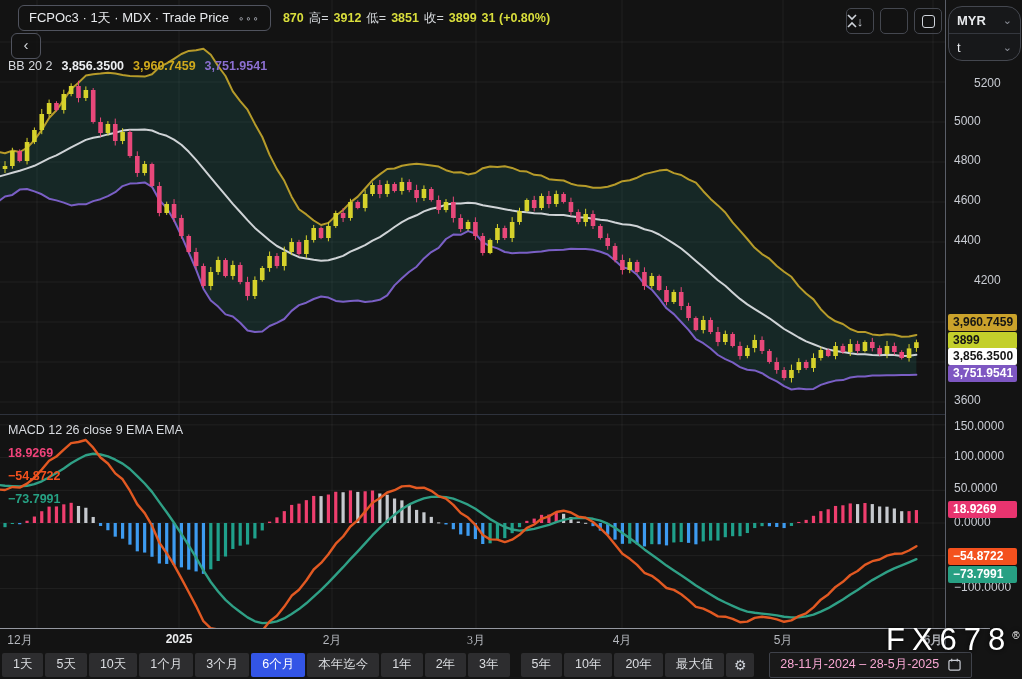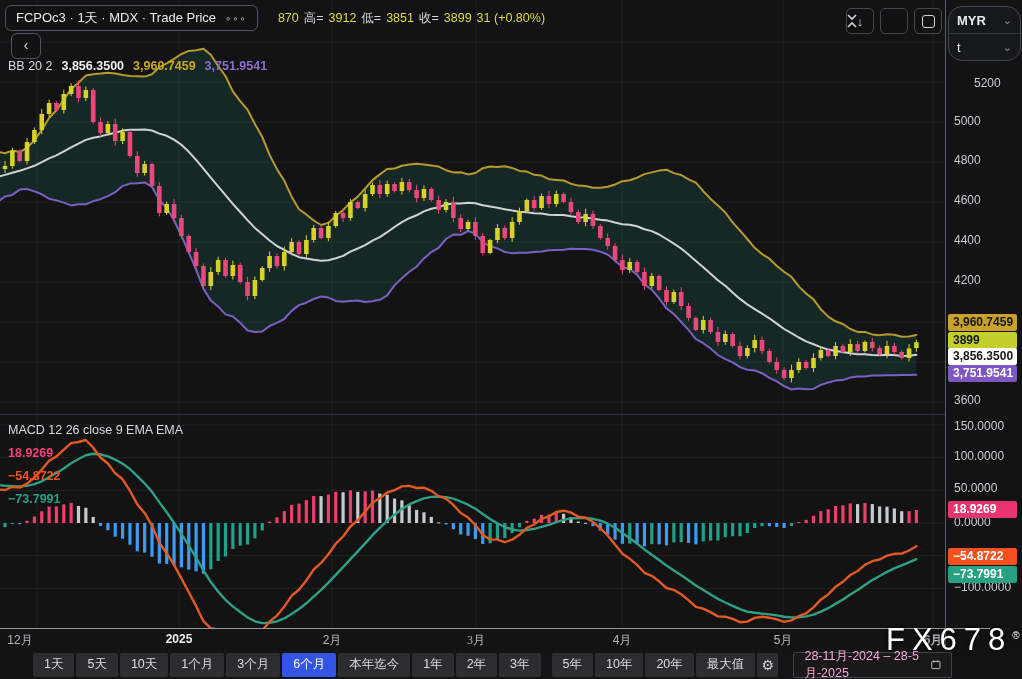--- a/index.html
+++ b/index.html
@@ -4,28 +4,28 @@
 <style>
   html,body{margin:0;padding:0;background:#000;}
   .app{position:relative;width:1022px;height:679px;overflow:hidden;background:#131313;
        font-family:"Liberation Sans",sans-serif;color:#d5d8dc;-webkit-font-smoothing:antialiased;}
   .chart-area{position:absolute;left:0;top:0;width:945px;height:628px;}
   .chart-area svg{position:absolute;left:0;display:block;}
   #main-svg{top:0;}
   #macd-svg{top:415px;}
   .pane-divider{position:absolute;left:0;top:414px;width:945px;height:1px;background:#2e323c;}
   
-  .legend-row1{position:absolute;left:5px;top:5px;display:flex;align-items:center;gap:20px;z-index:20;}
+  .legend-row1{position:absolute;left:18px;top:5px;display:flex;align-items:center;gap:12px;z-index:20;}
   .symbol-box{display:inline-flex;align-items:center;gap:9px;height:24px;padding:0 10px;
               border:1px solid #50535e;border-radius:6px;background:rgba(19,19,19,.85);
               font-size:13px;color:#e8eaed;cursor:pointer;white-space:nowrap;}
   .symbol-box .dots{font-size:10px;color:#b2b5be;letter-spacing:1px;}
   .ohlc{display:flex;align-items:center;gap:5px;font-size:12.5px;white-space:nowrap;}
   .ohlc .lab{color:#d5d8dc;}
-  .ohlc .val{color:#d9de3c;font-weight:400;}
+  .ohlc .val{color:#d9de3c;font-weight:700;}
   .back-btn{position:absolute;left:11px;top:33px;width:28px;height:24px;z-index:20;
             border:1px solid #50535e;border-radius:6px;background:rgba(19,19,19,.85);color:#d5d8dc;
             font-size:15px;line-height:22px;text-align:center;cursor:pointer;}
   .bb-legend{position:absolute;left:8px;top:59px;z-index:20;font-size:12.5px;display:flex;gap:9px;white-space:nowrap;}
   .bb-legend .t{color:#d8dbe0;}
   .bb-legend .basis{color:#eceef1;font-weight:700;}
   .bb-legend .up{color:#cfa91c;font-weight:600;}
   .bb-legend .lo{color:#8b6fd0;font-weight:600;}
   .macd-legend{position:absolute;left:8px;top:423px;z-index:20;font-size:12.5px;display:flex;gap:9px;white-space:nowrap;flex-direction:column;}
   .macd-legend .t{color:#d8dbe0;}
@@ -51,22 +51,22 @@
   .unit-row b{font-weight:700;}
   .chev{color:#8d909a;font-size:11px;}
   .right-sliver{position:absolute;left:1015px;top:62px;width:7px;height:566px;background:#171717;border-left:1px solid #2a2a2a;}
   
   .time-axis{position:absolute;left:0;top:628px;width:990px;height:22px;background:#131313;
              border-top:1px solid #9598a1;z-index:5;}
   .time-axis .vline{position:absolute;left:945px;top:0;width:1px;height:22px;background:#5a5e68;}
   .month{position:absolute;top:3px;transform:translateX(-50%);font-size:12px;color:#b4b7bd;white-space:nowrap;}
   .month.year{color:#ecedef;font-weight:700;}
   
-  .toolbar{position:absolute;left:0;top:650px;width:921px;height:29px;background:#141414;
-           display:flex;align-items:center;padding-left:2px;box-sizing:border-box;gap:2px;z-index:6;margin-left:31px;}
+  .toolbar{position:absolute;left:0;top:650px;width:1022px;height:29px;background:#141414;
+           display:flex;align-items:center;padding-left:2px;box-sizing:border-box;gap:2px;z-index:6;}
   .range-btn{height:24px;padding:0 11px;background:#2d2d2f;border:none;border-radius:2px;
              color:#dcdee2;font-size:12.5px;font-family:inherit;cursor:pointer;white-space:nowrap;}
   .range-btn.active{background:#3355e6;color:#ffffff;}
   .gear-btn{height:24px;width:28px;padding:0;background:#2d2d2f;border:none;border-radius:2px;
             color:#cfd3da;font-size:14px;cursor:pointer;}
   .date-range{height:24px;margin-left:13px;display:inline-flex;align-items:center;gap:9px;padding:0 10px;
               background:#191919;border:1px solid #3f424a;border-radius:2px;font-size:12.5px;color:#f9a8d4;cursor:pointer;}
   .cal-ico{width:13px;height:13px;}
   
   .watermark{position:absolute;left:886px;top:622px;z-index:40;color:#ffffff;font-size:31px;font-weight:500;
@@ -559,21 +559,21 @@
       <div class="unit-row">
         <span>t</span>
         <span class="chev">⌄</span>
       </div>
     </div>
   <div class="tick" style="top: 76px; margin-left: 20px;">5200</div>
       <div class="tick" style="top: 114px;">5000</div>
       <div class="tick" style="top: 153px;">4800</div>
       <div class="tick" style="top: 193px;">4600</div>
       <div class="tick" style="top: 233px;">4400</div>
-      <div class="tick" style="top: 273px;">4200</div>
+      <div class="tick" style="top: 273px; margin-left: 20px;">4200</div>
       <div class="tick" style="top: 393px;">3600</div>
       <div class="tick" style="top: 419px;">150.0000</div>
       <div class="tick" style="top: 449px;">100.0000</div>
       <div class="tick" style="top: 481px;">50.0000</div>
       <div class="tick" style="top: 515px;">0.0000</div>
       <div class="tick" style="top: 580px;">−100.0000</div>
       <div class="badge" style="top: 314px; background: rgb(202, 162, 43); color: rgb(21, 21, 21);">3,960.7459</div>
       <div class="badge" style="top: 332px; background: rgb(195, 207, 43); color: rgb(21, 21, 21);">3899</div>
       <div class="badge" style="top: 348px; background: rgb(255, 255, 255); color: rgb(21, 21, 21);">3,856.3500</div>
       <div class="badge" style="top: 365px; background: rgb(126, 87, 194); color: rgb(255, 255, 255);">3,751.9541</div>

